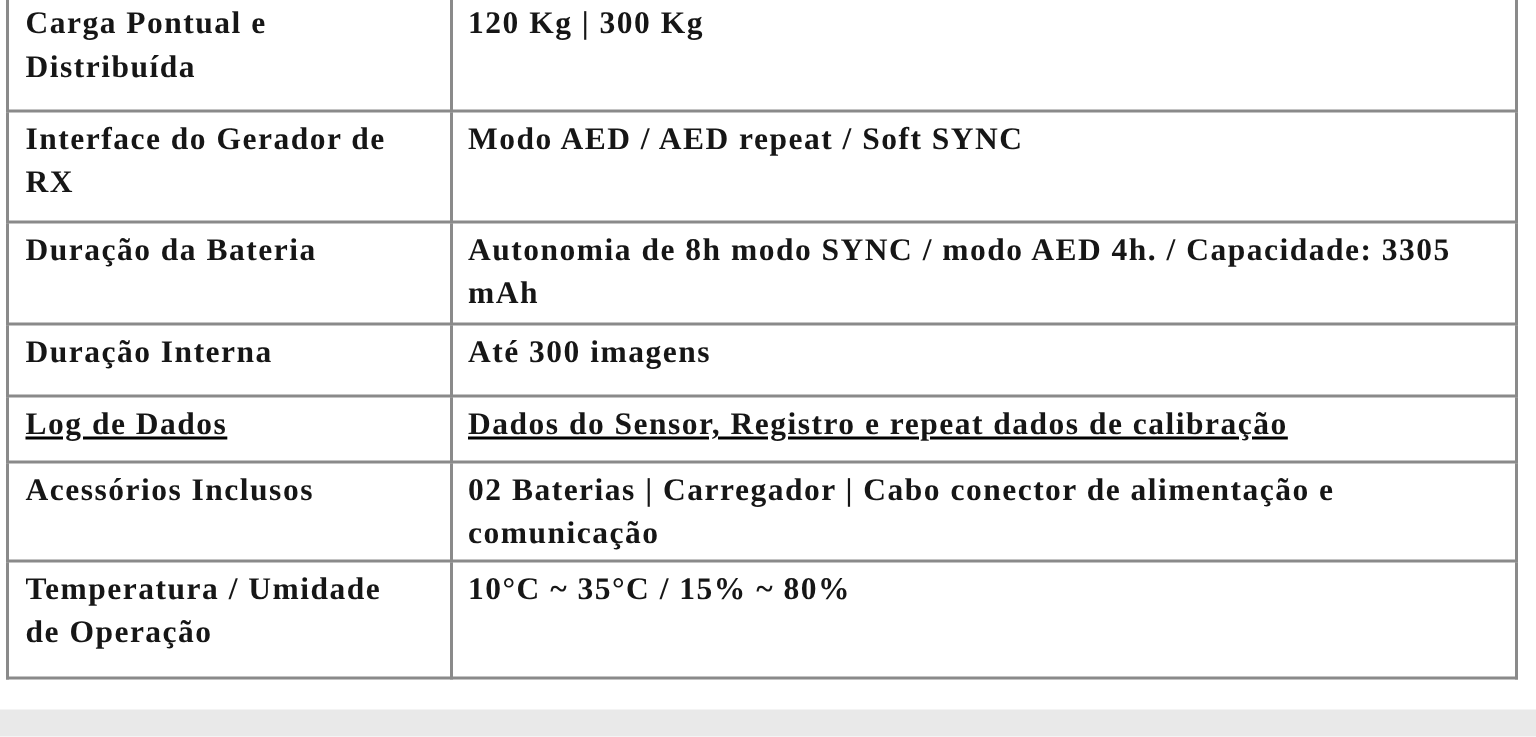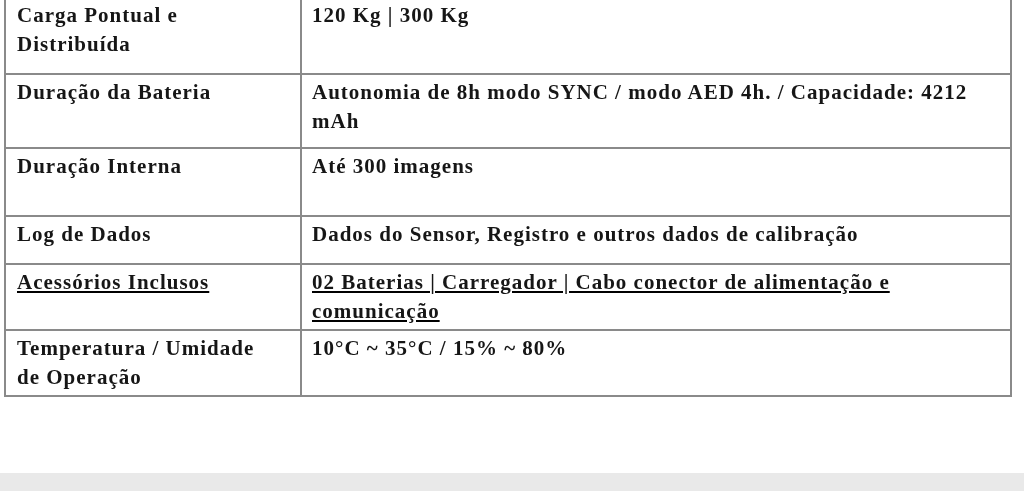--- a/index.html
+++ b/index.html
@@ -59,30 +59,34 @@
     <colgroup>
         <col class="c1">
         <col class="c2">
       </colgroup>
     <tbody>
       <tr class="spec-row">
         <td class="label">Carga Pontual e Distribuída</td>
         <td class="value">120 Kg | 300 Kg</td>
       </tr>
       <tr class="spec-row">
+        <td class="label">Interface do Gerador de RX</td>
+        <td class="value">Modo AED / AED repeat / Soft SYNC</td>
+      </tr>
+      <tr class="spec-row">
         <td class="label">Duração da Bateria</td>
-        <td class="value">Autonomia de 8h modo SYNC / modo AED 4h. / Capacidade: 4212 mAh</td>
+        <td class="value">Autonomia de 8h modo SYNC / modo AED 4h. / Capacidade: 3305 mAh</td>
       </tr>
       <tr class="spec-row">
         <td class="label">Duração Interna</td>
         <td class="value">Até 300 imagens</td>
       </tr>
       <tr class="spec-row">
         <td class="label">Log de Dados</td>
-        <td class="value">Dados do Sensor, Registro e outros dados de calibração</td>
+        <td class="value">Dados do Sensor, Registro e repeat dados de calibração</td>
       </tr>
       <tr class="spec-row">
         <td class="label">Acessórios Inclusos</td>
         <td class="value">02 Baterias | Carregador | Cabo conector de alimentação e comunicação</td>
       </tr>
       <tr class="spec-row">
         <td class="label">Temperatura / Umidade de Operação</td>
         <td class="value">10°C ~ 35°C / 15% ~ 80%</td>
       </tr>
     </tbody>

